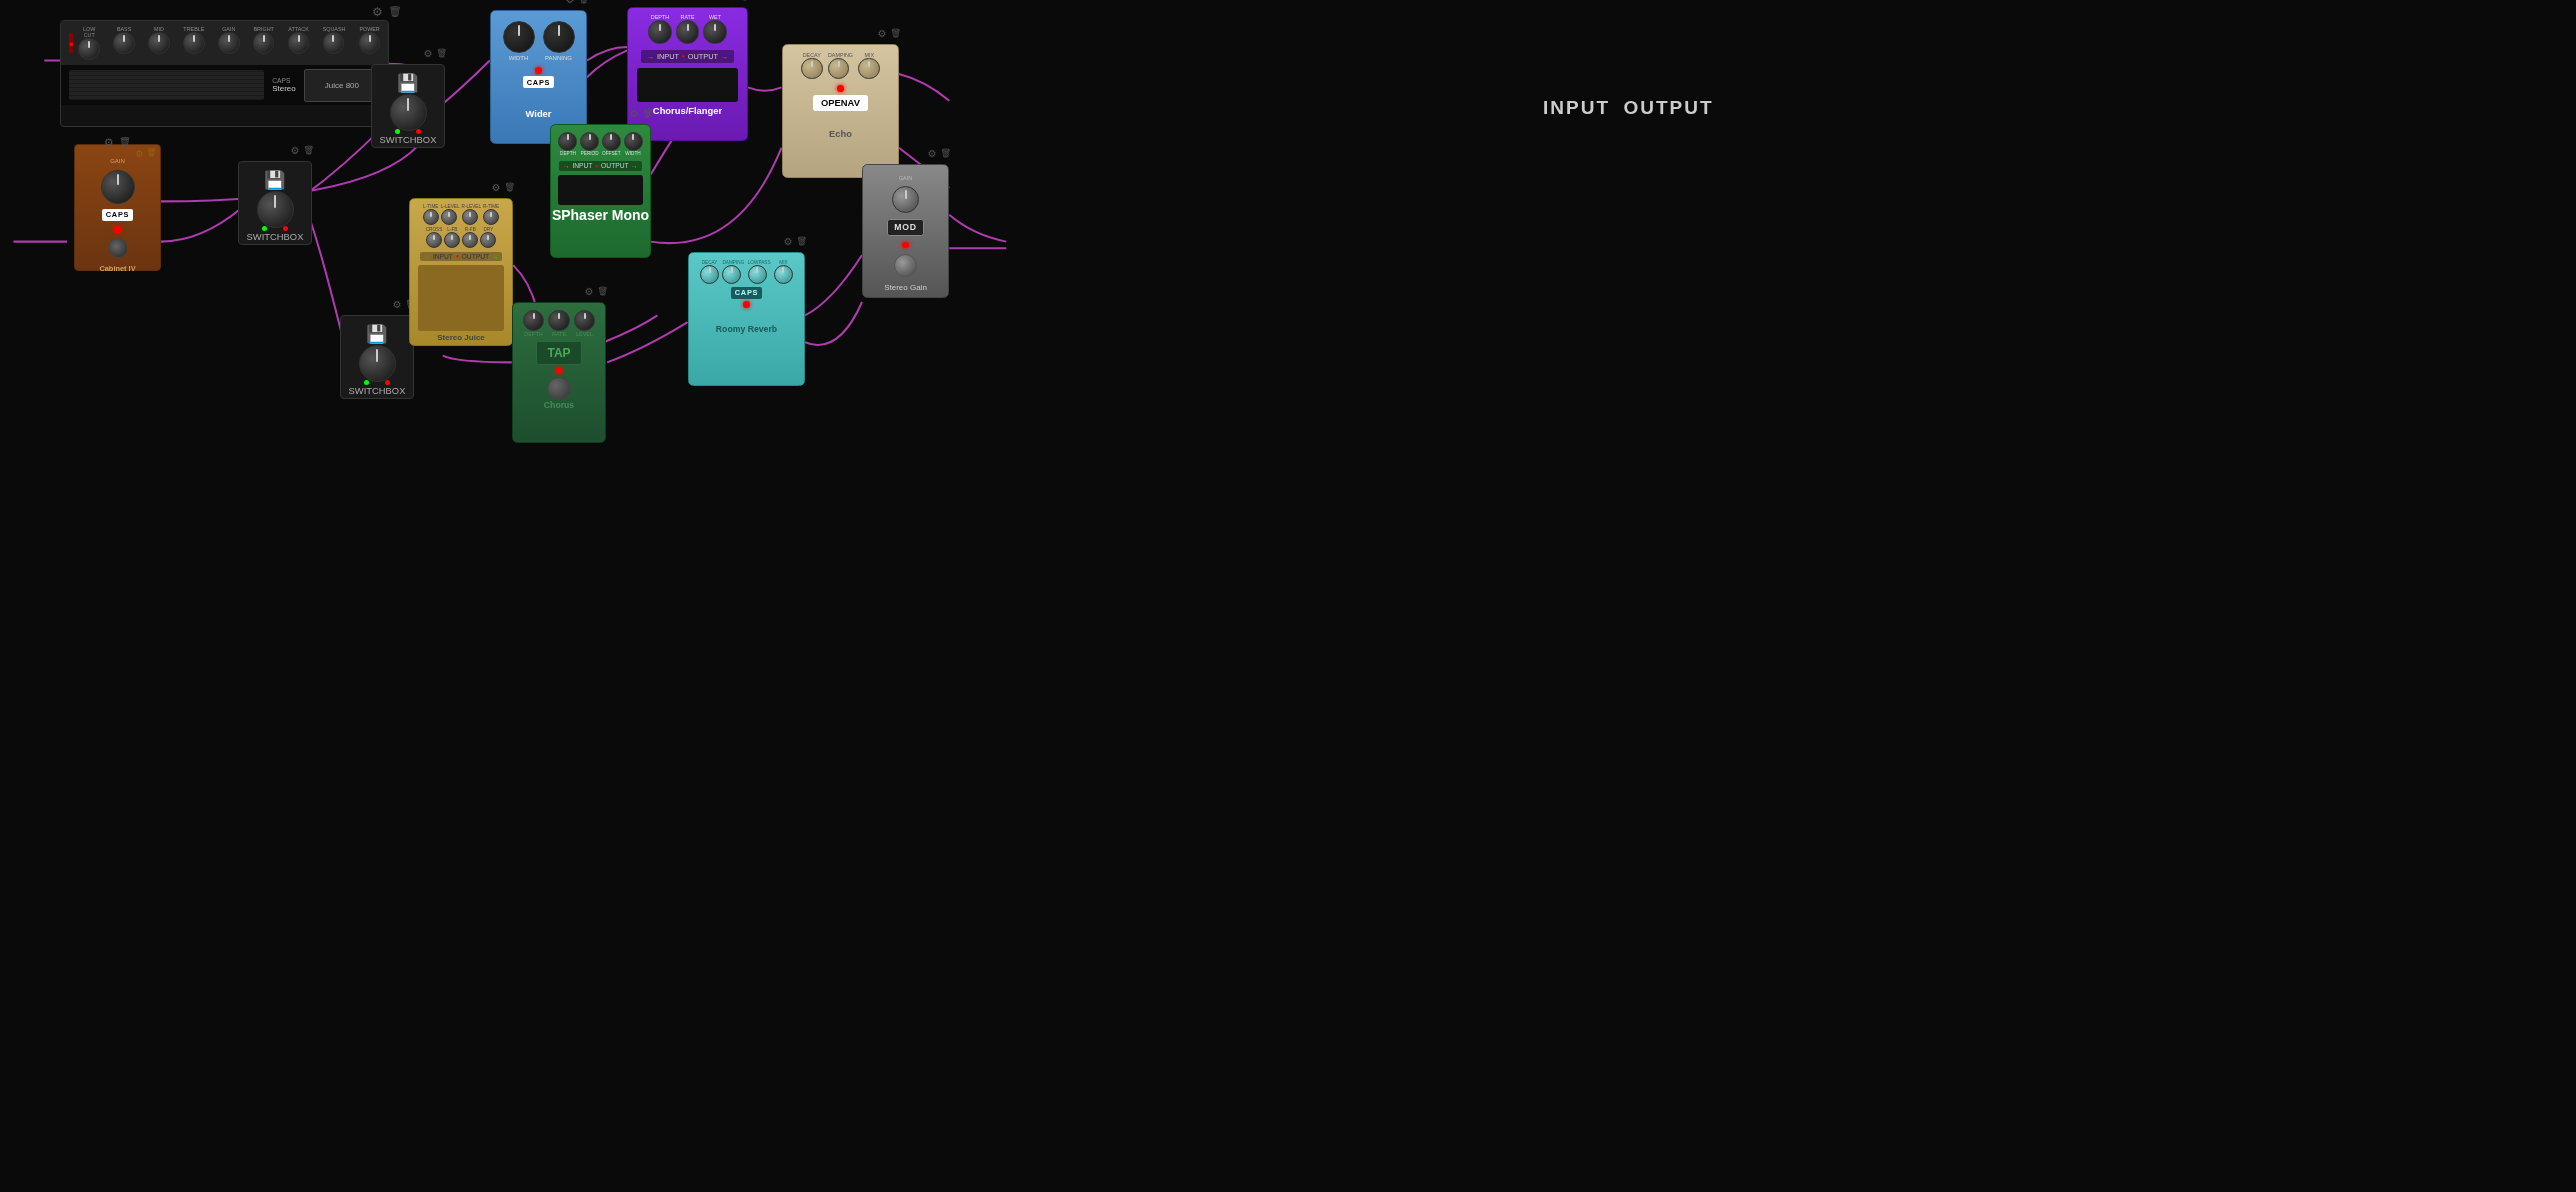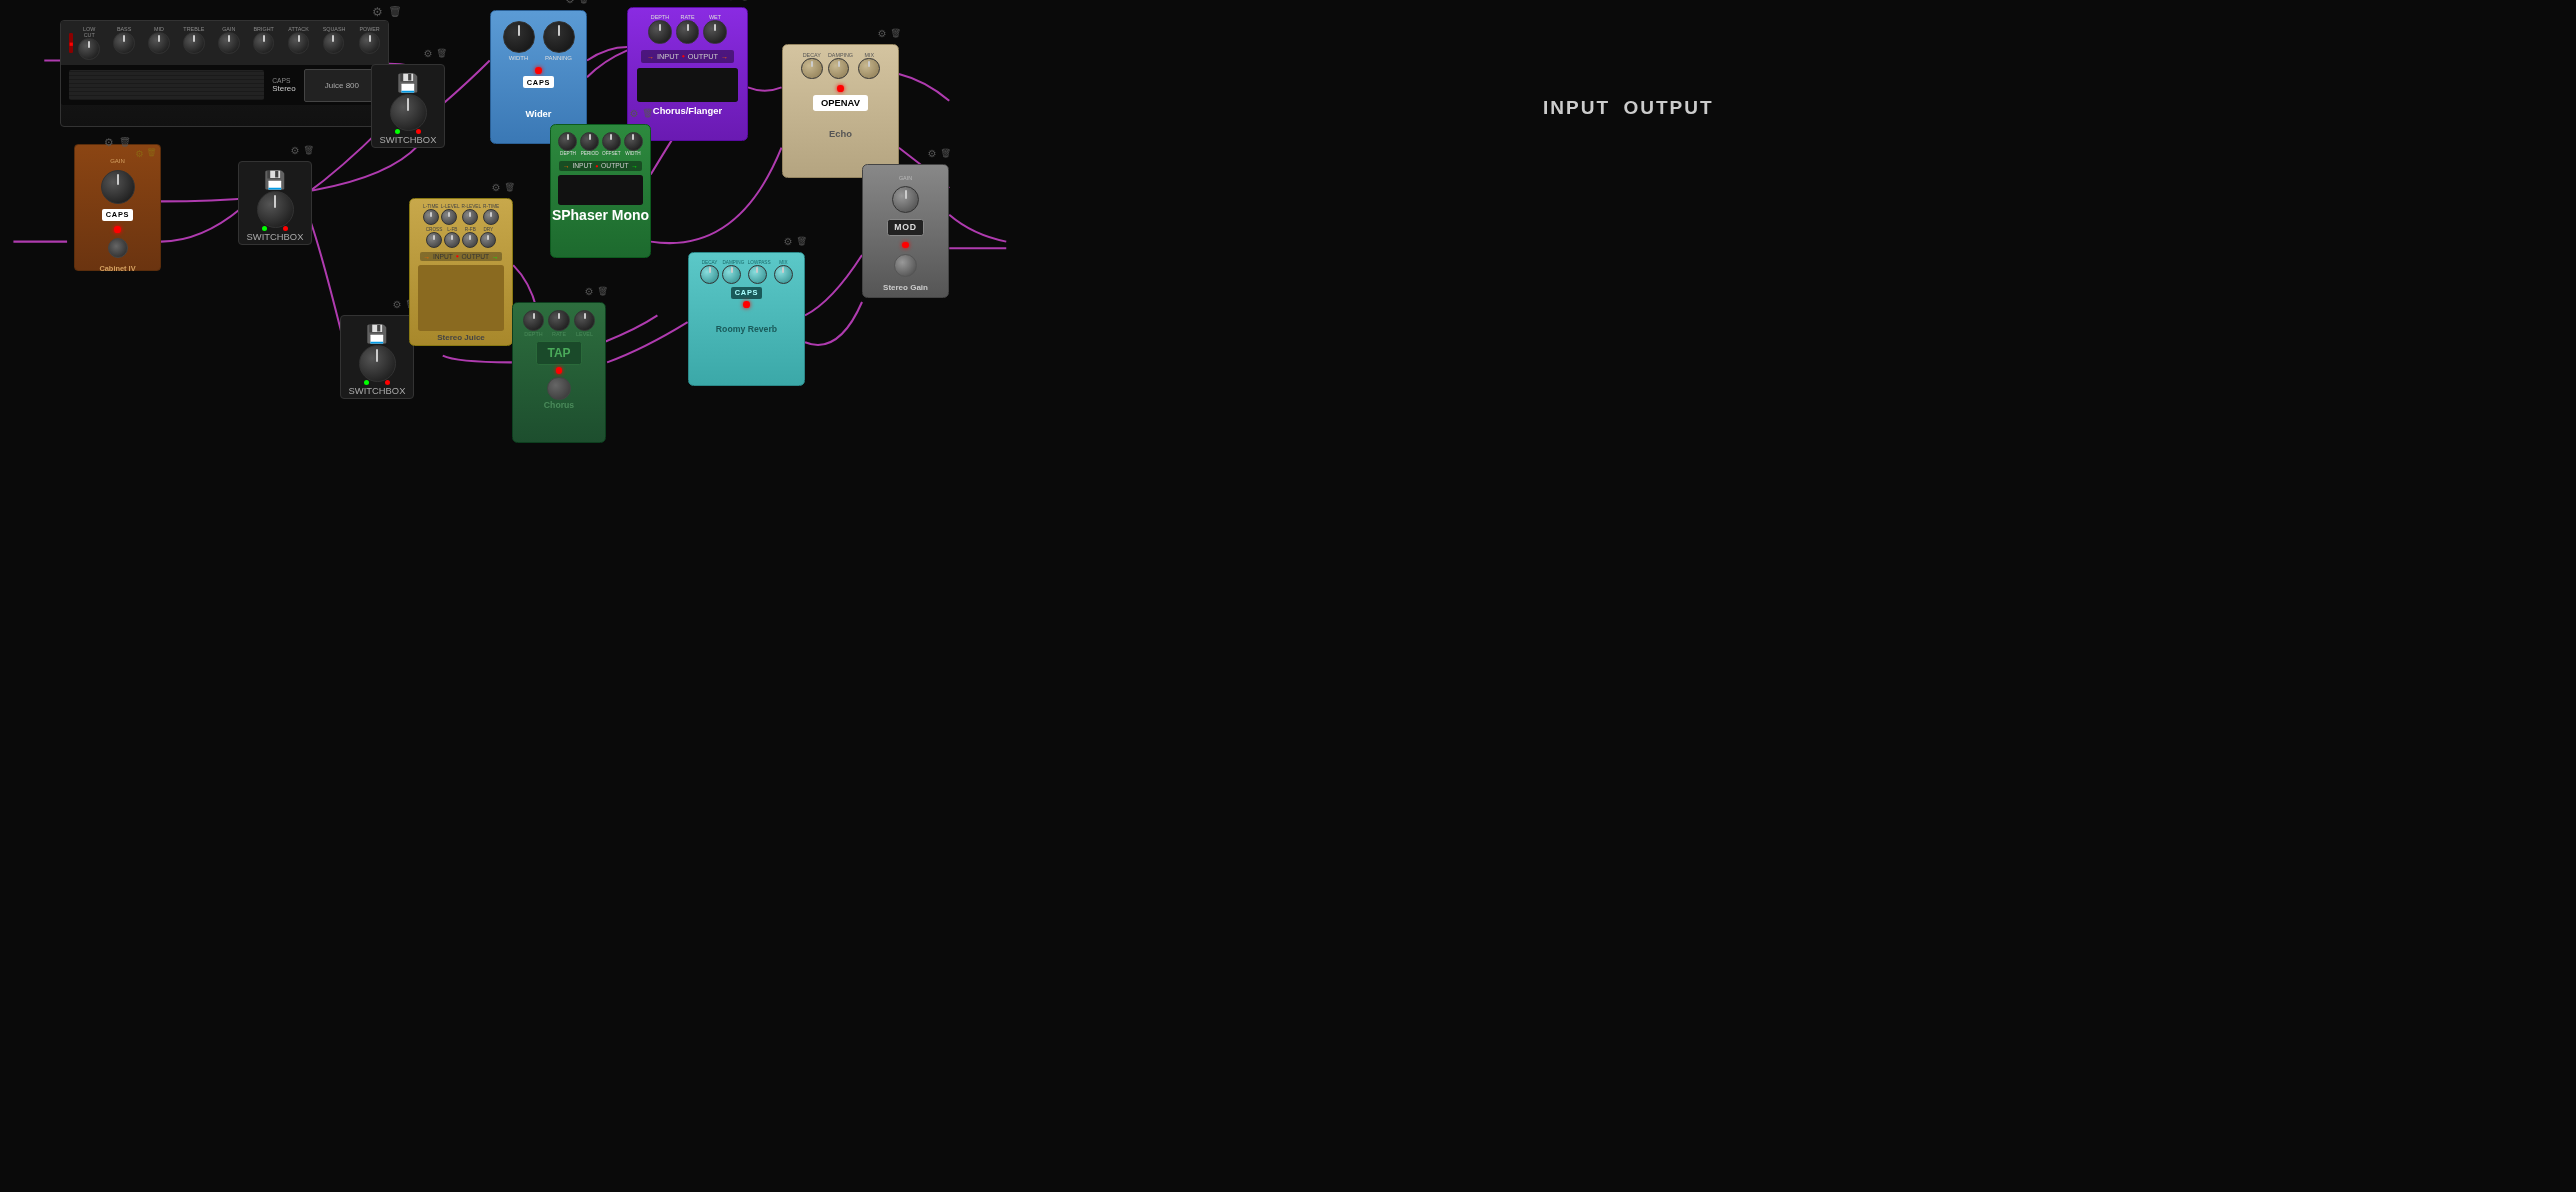--- a/index.html
+++ b/index.html
@@ -577,21 +577,21 @@
   <div style="position:absolute; top:-17px; right:-3.4px; display:flex; gap:4px;">
     <span style="color:#555; font-size:10px; cursor:pointer;">⚙</span>
     <span style="color:#555; font-size:8.7px; cursor:pointer;">🗑</span>
   </div>
   <div style="padding:10px 6.7px 3.4px; display:flex; flex-direction:column; align-items:center; gap:5.4px; width:100%;">
     <div style="font-size:5.4px; color:#bbb;">GAIN</div>
     <div class="knob" style="width:27px;height:27px;background:radial-gradient(circle at 35% 35%, #999, #444);"></div>
     <div class="mod-badge">MOD</div>
     <div class="led"></div>
     <div style="width:23.5px; height:23.5px; border-radius:50%; background:radial-gradient(circle at 35% 35%, #999, #444); border:1.3px solid #555;"></div>
-    <div style="font-size:8px; color:#ccc; font-weight:bold;">Stereo Gain</div>
+    <div style="font-size:8px; color:#ccc; font-weight:normal;">Stereo Gain</div>
   </div>
 </div>
 
 <div class="pedal plate-reverb">
   <div style="position:absolute; top:-17px; right:-3.4px; display:flex; gap:4px;">
     <span style="color:#555; font-size:10px; cursor:pointer;">⚙</span>
     <span style="color:#555; font-size:8.7px; cursor:pointer;">🗑</span>
   </div>
   <div style="display:flex; gap:3.4px; padding:6.7px 4px 3.4px; width:100%; justify-content:center;">
     <div style="text-align:center;">

